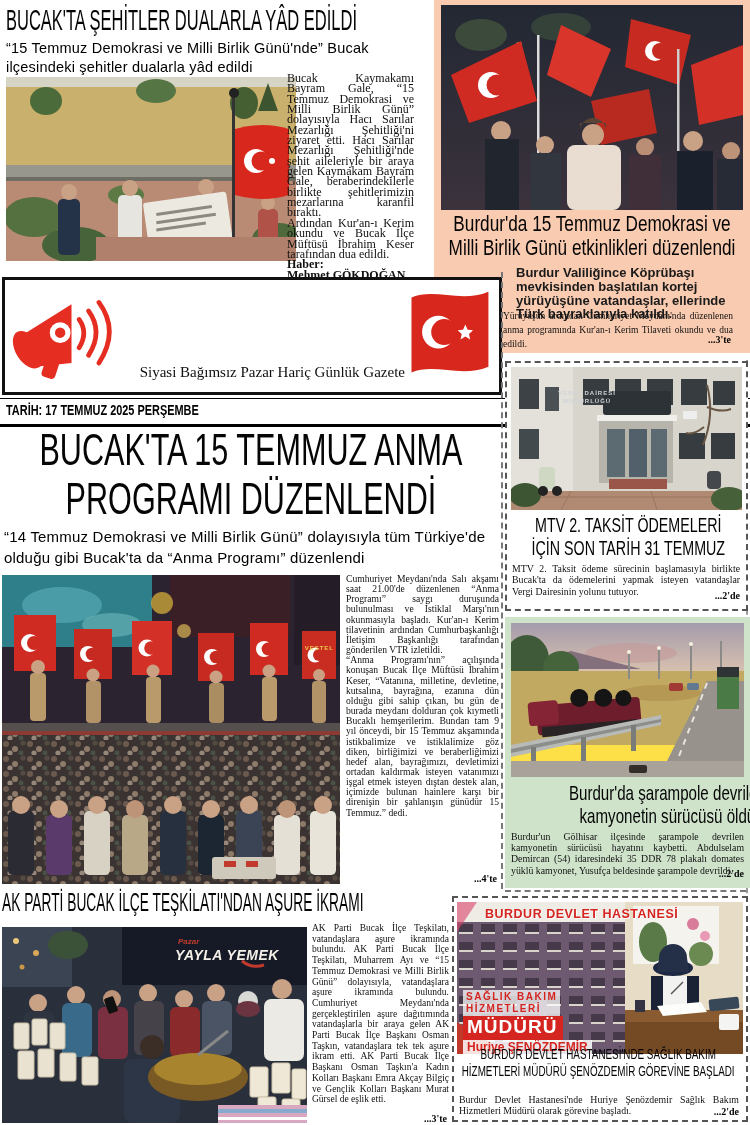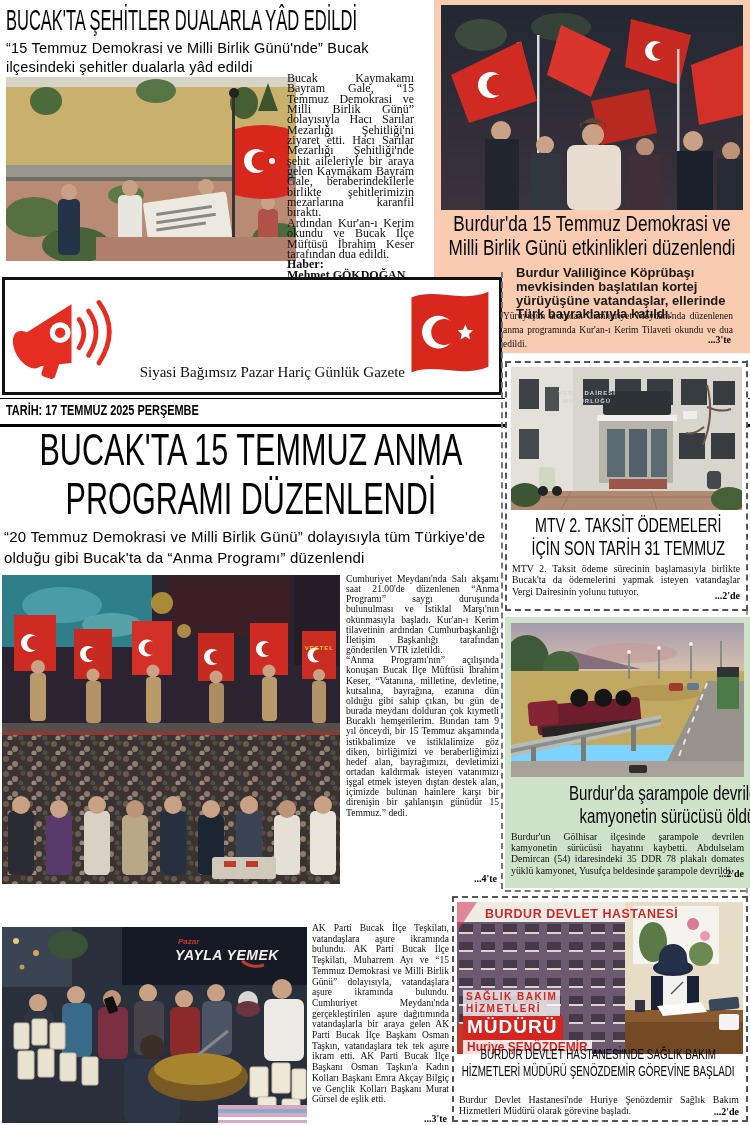--- a/index.html
+++ b/index.html
@@ -5,21 +5,21 @@
   html,body{margin:0;padding:0;background:#9a9a9a;}
   #page{position:relative;width:750px;height:1125px;margin:0 auto;background:#fff;
         font-family:"Liberation Sans",sans-serif;overflow:hidden;color:#000;}
   .abs{position:absolute;}
   .hl{font-weight:400;color:#050505;font-family:"Liberation Sans",sans-serif;}
   .sq{display:inline-block;white-space:nowrap;transform:scaleX(var(--sx,.7));transform-origin:0 50%;}
   .sqr{display:inline-block;white-space:nowrap;transform:scaleX(var(--sx,.7));transform-origin:100% 50%;}
   .sqc{display:block;transform:scaleX(var(--sx,.7));transform-origin:0 0;text-align:center;}
   .serif{font-family:"Liberation Serif","DejaVu Serif",serif;color:#101010;text-align:justify;}
   .pgref{position:absolute;font-weight:700;font-family:"Liberation Serif",serif;color:#050505;}
-  .photo{position:absolute;overflow:hidden;background:#7dd3fc;}
+  .photo{position:absolute;overflow:hidden;background:#fde047;}
   .photo svg{display:block;width:100%;height:100%;}
   .ov{position:absolute;}
   .salmon{background:#f9cbb0;}
   .green{background:#cfe3cb;}
   .dash{border:2px dashed #555;}
   .subhead{font-weight:400;color:#000;letter-spacing:.2px;}
 </style>
 </head>
 <body>
 
@@ -159,21 +159,21 @@
 
   <div class="abs" style="left:501px;top:272px;height:617px;border-left:2px dashed #777;"></div>
   <div class="abs" style="left:746px;top:360px;height:762px;border-left:2px dashed #999;"></div>
 
   <div class="abs hl" style="left:0;top:425px;width:502px;font-size:45px;line-height:49px;">
     <div class="sqc" style="--sx:.68;width:738px;">
       <div>BUCAK'TA 15 TEMMUZ ANMA</div>
       <div>PROGRAMI DÜZENLENDİ</div>
     </div>
   </div>
-  <div class="abs subhead" style="left:4px;top:527px;width:496px;font-size:15px;line-height:20.5px;">“20 Temmuz Demokrasi ve Milli Birlik Günü” dolayısıyla tüm Türkiye'de olduğu gibi Bucak'ta da “Anma Programı” düzenlendi</div>
+  <div class="abs subhead" style="left:4px;top:527px;width:496px;font-size:15px;line-height:20.5px;">“14 Temmuz Demokrasi ve Milli Birlik Günü” dolayısıyla tüm Türkiye'de olduğu gibi Bucak'ta da “Anma Programı” düzenlendi</div>
 
   <div class="photo" style="left:2px;top:575px;width:338px;height:309px;background:#2a2430;">
     <svg viewBox="0 0 338 309" preserveAspectRatio="none">
       <defs>
         <pattern id="crowdp" width="24" height="15" patternUnits="userSpaceOnUse">
           <rect width="24" height="15" fill="#3a3331"></rect>
           <circle cx="4" cy="4" r="3" fill="#6c5a4e"></circle>
           <circle cx="13" cy="9" r="3" fill="#8d7a68"></circle>
           <circle cx="21" cy="3" r="2.6" fill="#544a42"></circle>
           <circle cx="8" cy="13" r="2.6" fill="#97867a"></circle>
@@ -366,20 +366,23 @@
         <div>kamyonetin sürücüsü öldü</div>
       </div>
     </div>
     <div class="abs serif" style="left:6px;top:214px;width:233px;height:50px;font-size:9.8px;line-height:11.2px;">
       <span>Burdur'un Gölhisar ilçesinde şarampole devrilen kamyonetin sürücüsü hayatını kaybetti. Abdulselam Demircan (54) idaresindeki 35 DDR 78 plakalı domates yüklü kamyonet, Yusufça beldesinde şarampole devrildi.</span>
       <span class="pgref" style="right:0;bottom:2px;font-size:10px;">...2'de</span>
     </div>
   </div>
   <div class="abs" style="left:505px;top:890px;width:241px;border-top:2px dashed #777;"></div>
 
+  <div class="abs hl" style="left:2px;top:888px;font-size:25px;line-height:28px;">
+    <span class="sq" style="--sx:.55;">AK PARTİ BUCAK İLÇE TEŞKİLATI'NDAN AŞURE İKRAMI</span>
+  </div>
 
   <div class="photo" style="left:2px;top:927px;width:305px;height:196px;background:#232734;">
     <svg viewBox="0 0 305 196" preserveAspectRatio="none">
       <rect width="305" height="196" fill="#2a2f3c"></rect>
       <rect x="0" y="0" width="70" height="60" fill="#3a4452"></rect>
       <circle cx="14" cy="14" r="3" fill="#e8c878"></circle>
         <circle cx="34" cy="26" r="3" fill="#d8a858"></circle>
         <circle cx="20" cy="40" r="2.5" fill="#c89848"></circle>
       <ellipse cx="66" cy="18" rx="20" ry="14" fill="#3c5238"></ellipse>
       <rect x="120" y="0" width="185" height="58" fill="#161a26"></rect>

